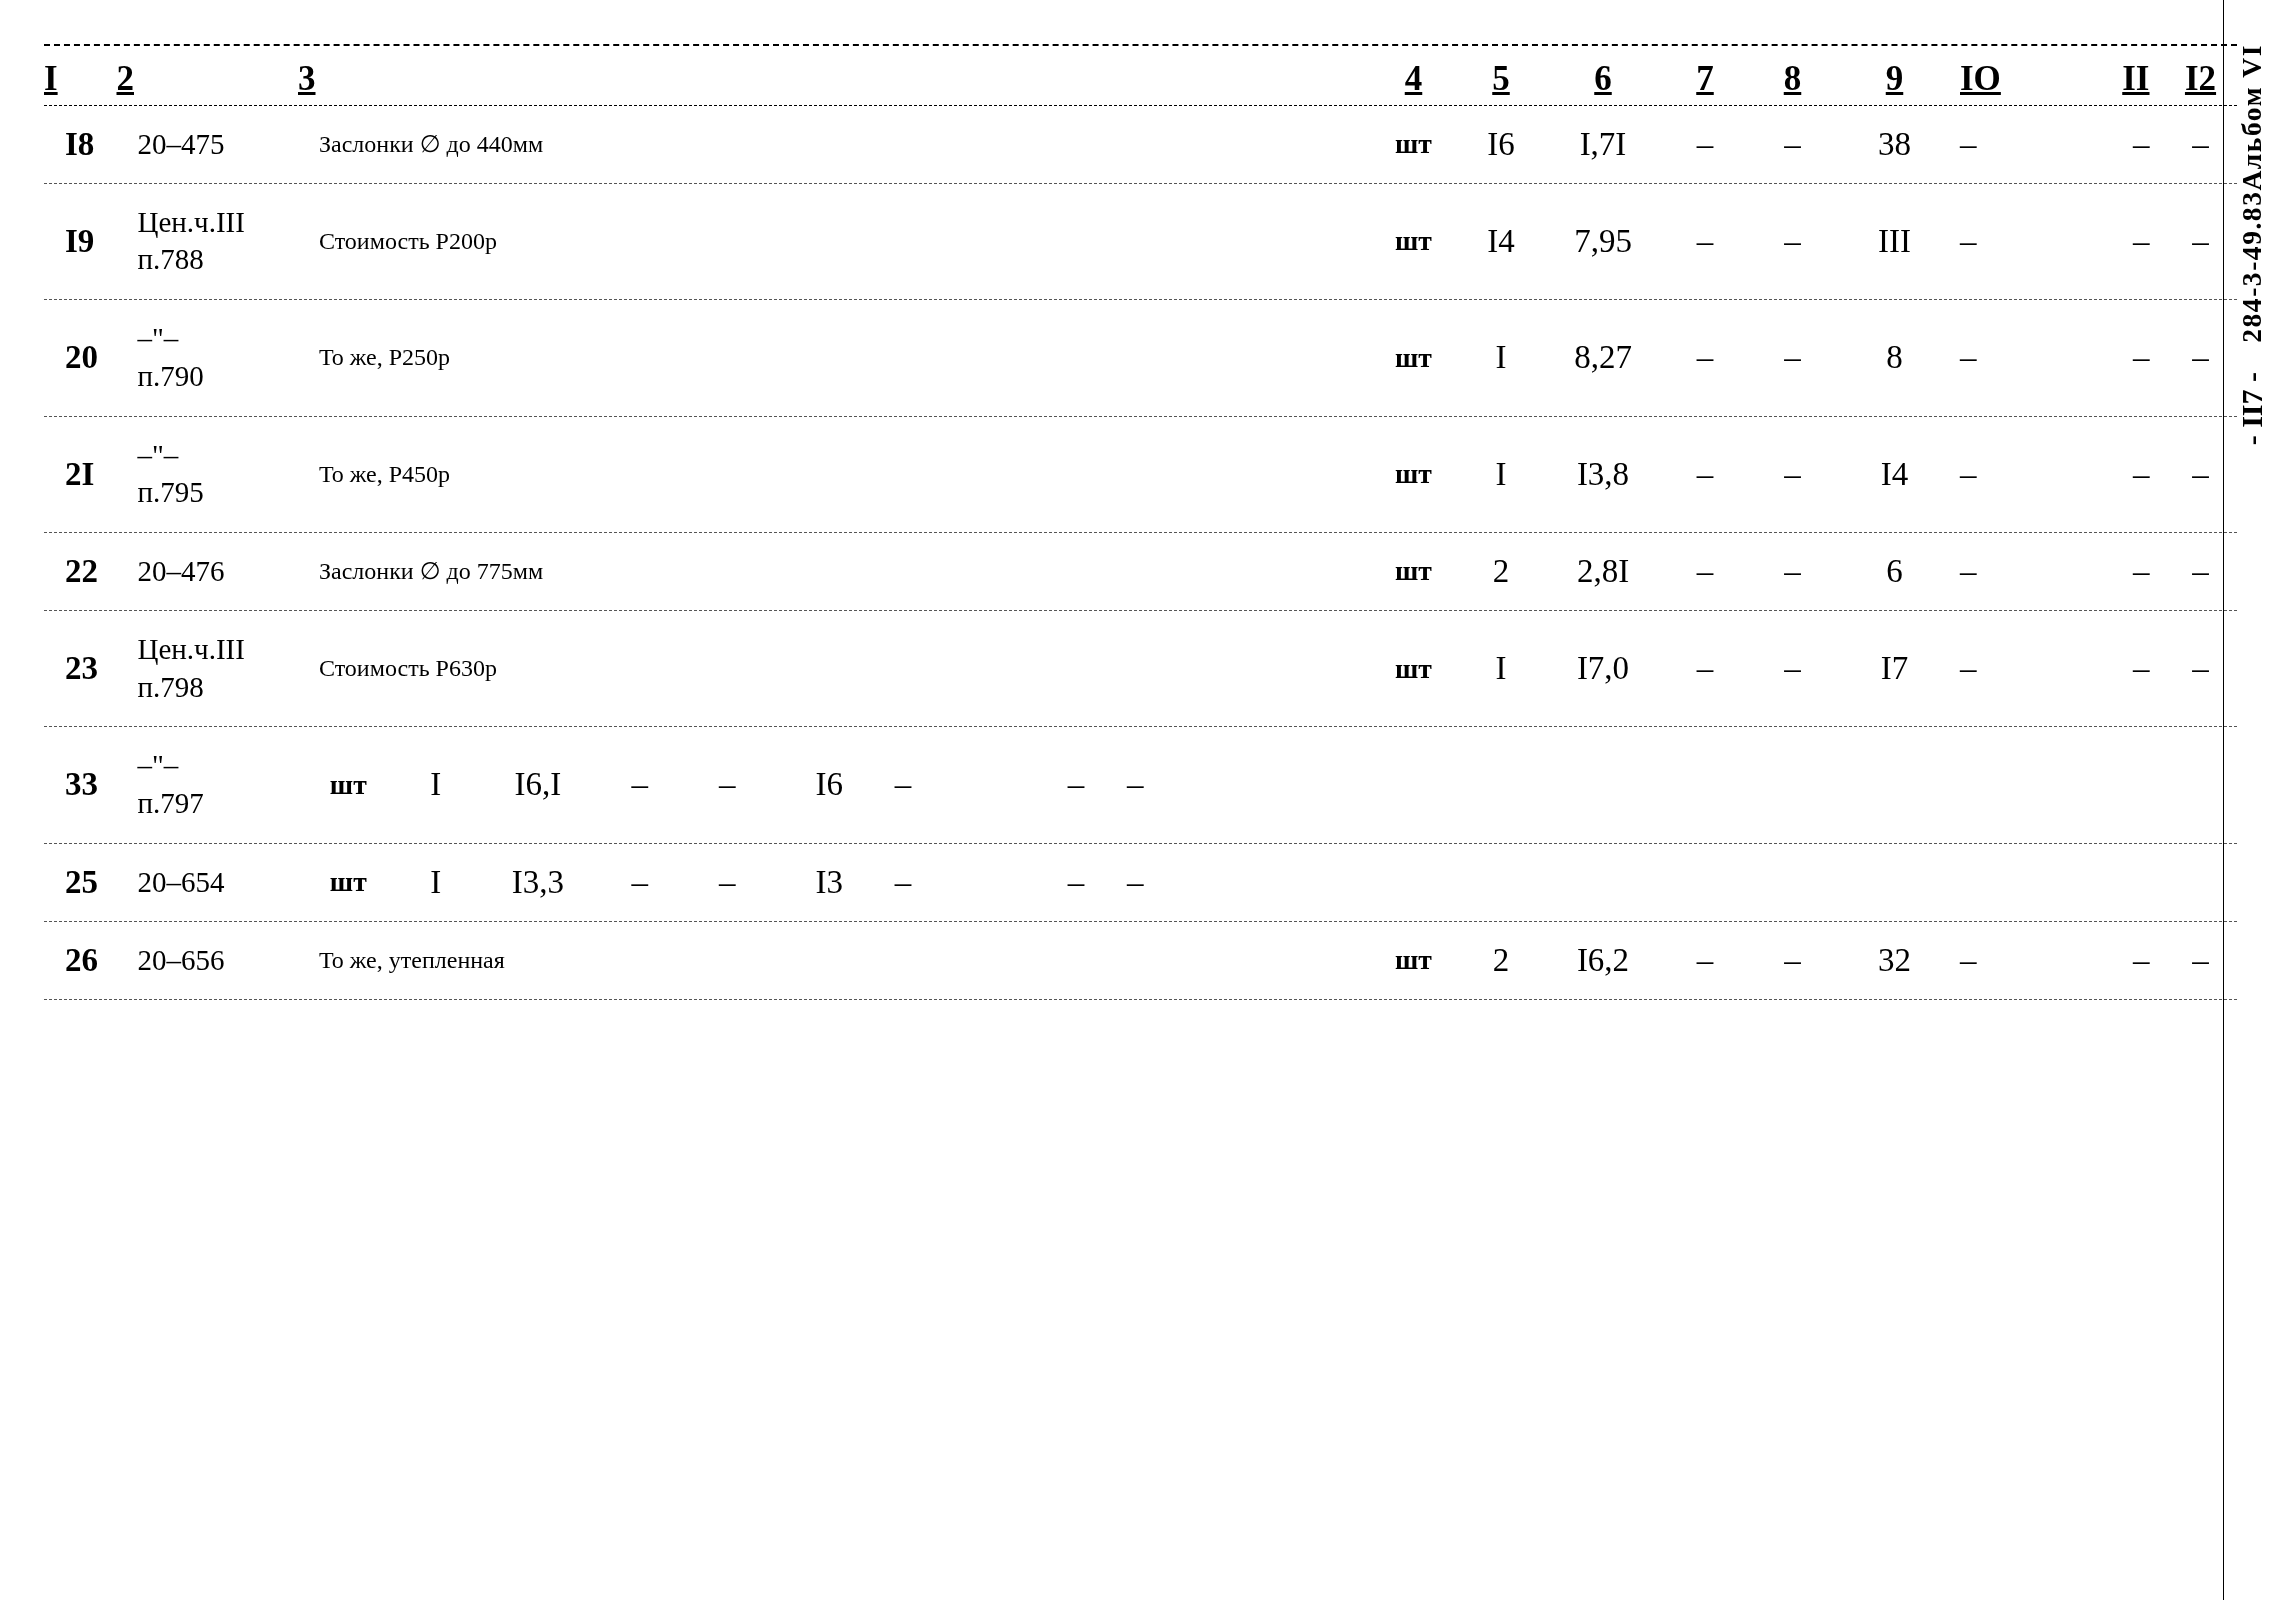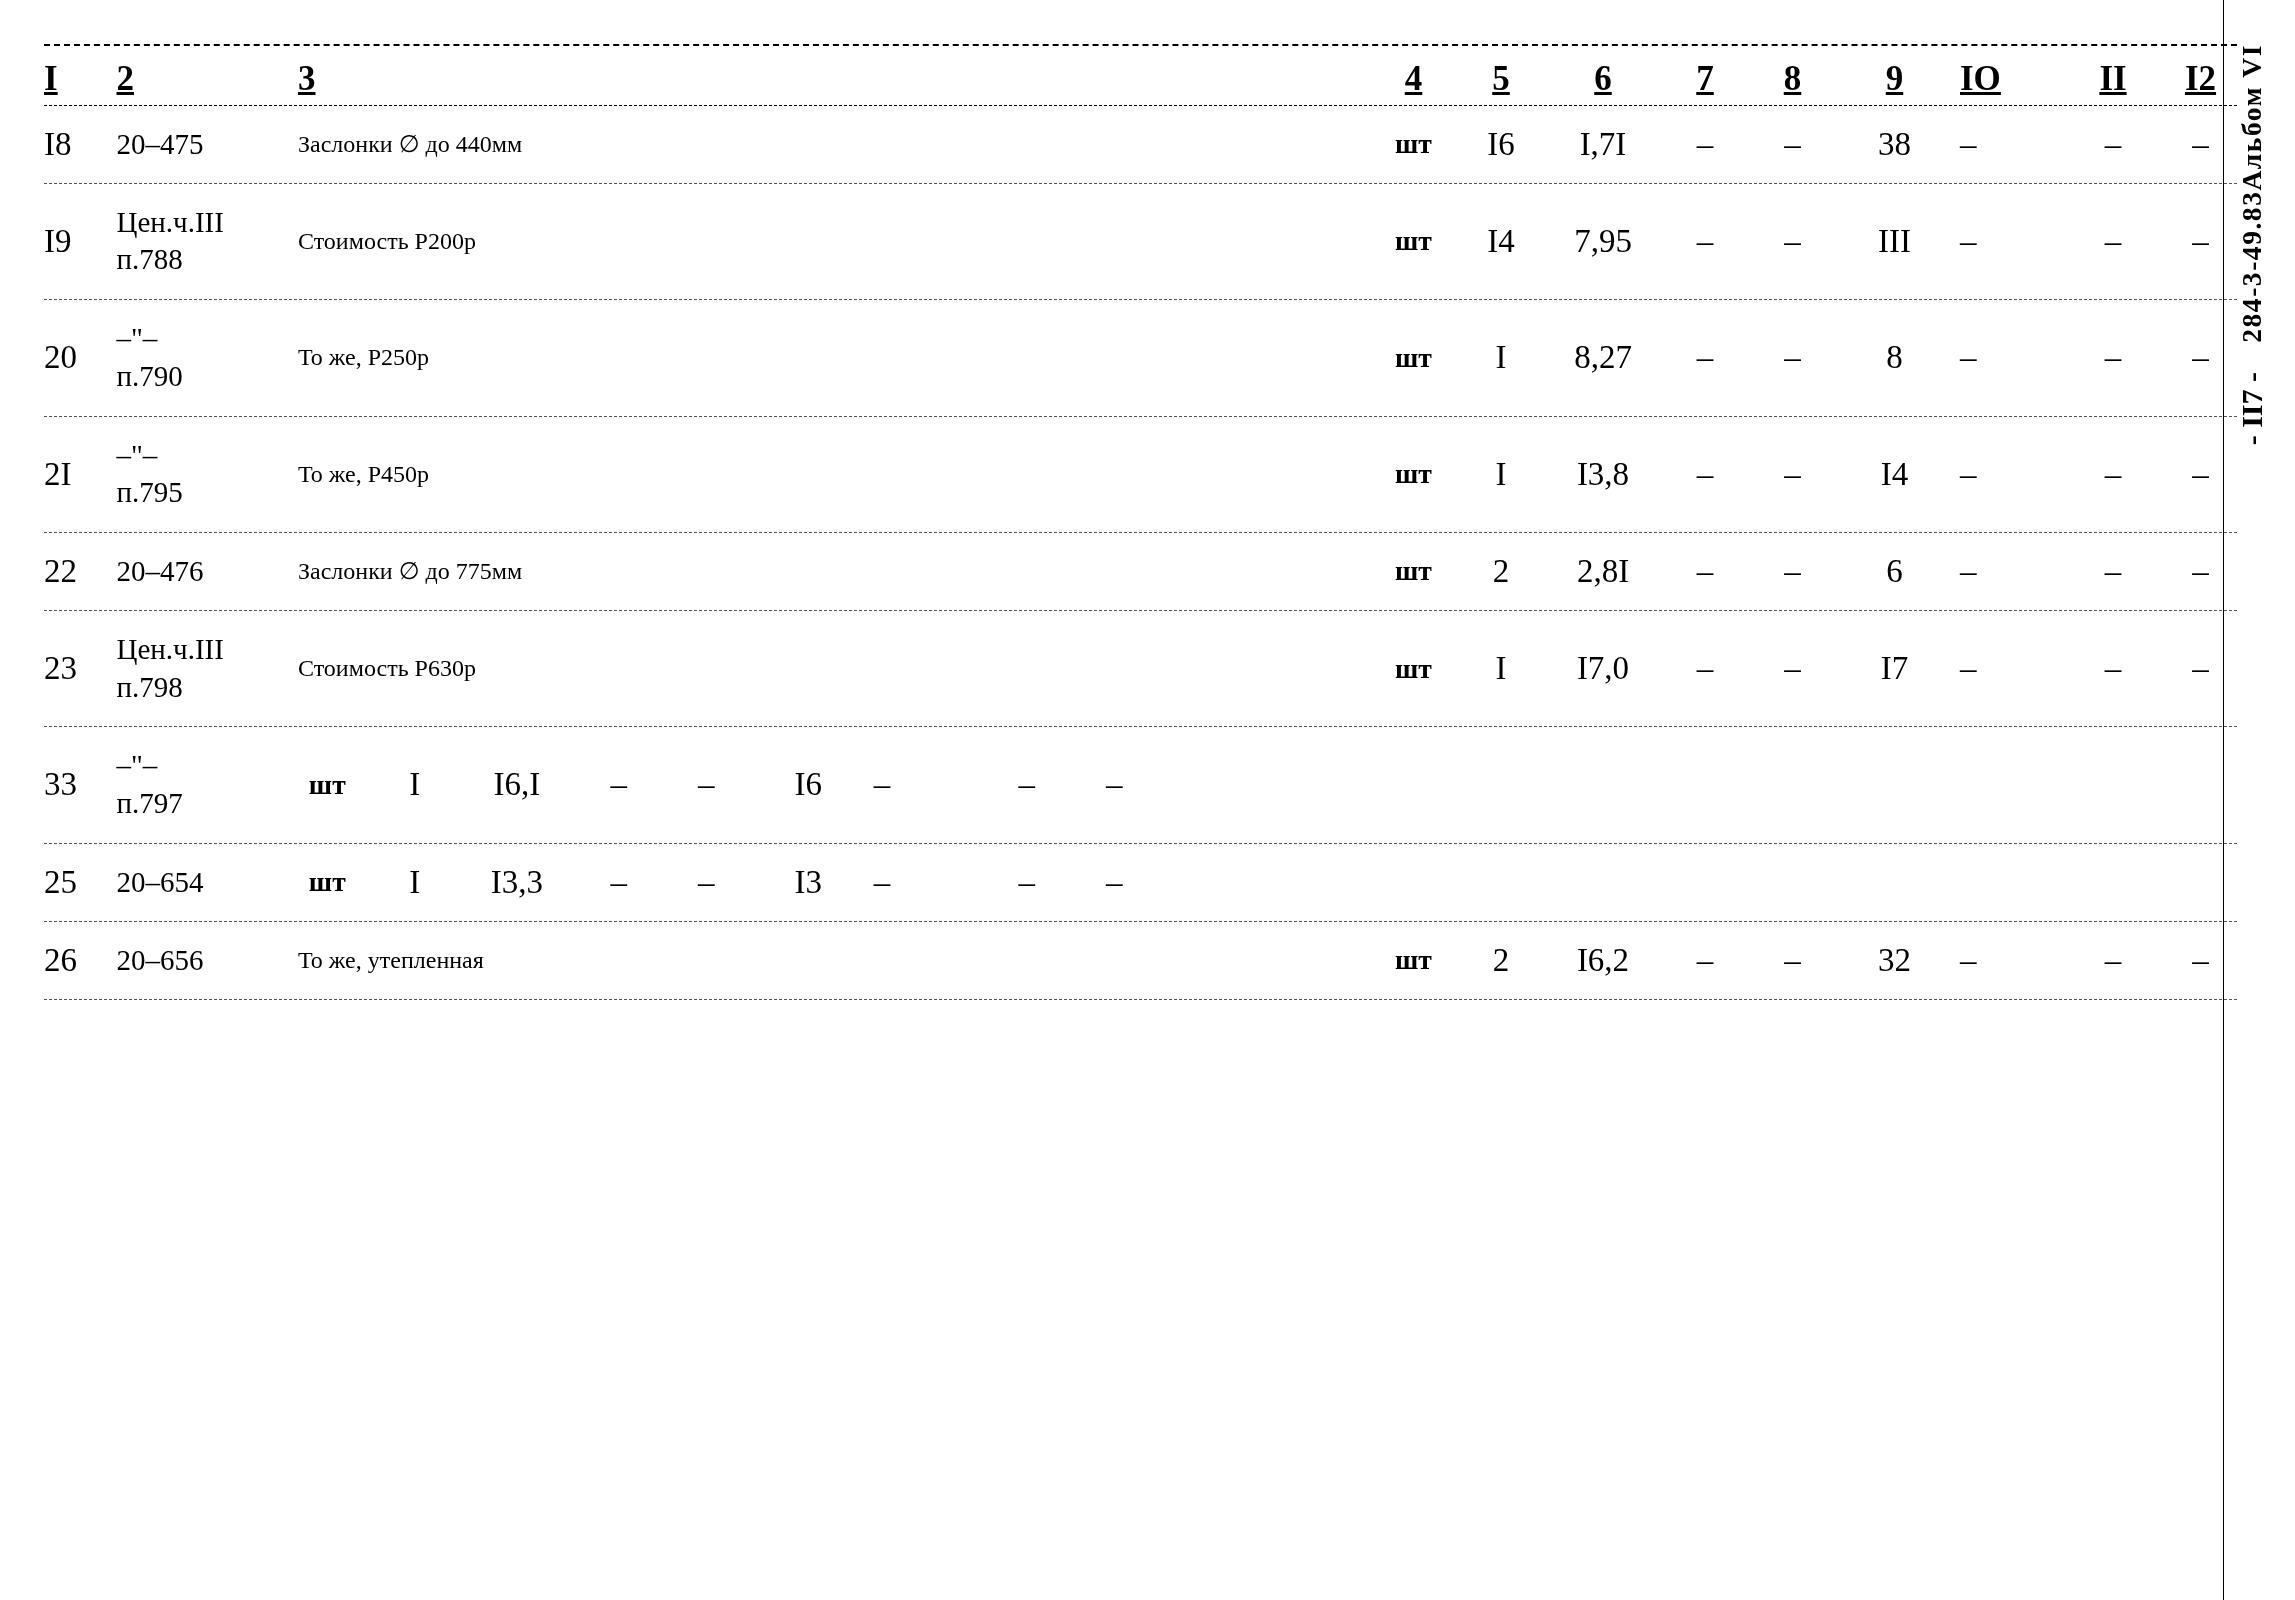--- a/index.html
+++ b/index.html
@@ -112,21 +112,21 @@
       width: 102px;
       min-width: 102px;
       text-align: left;
       text-decoration: underline;
       margin-left: 14.5px;
     }
 
     .col-11 {
       width: 73px;
       min-width: 73px;
-      text-align: center;
+      text-align: right;
       text-decoration: underline;
       margin-left: 14.5px;
     }
 
     .col-12 {
       width: 73px;
       min-width: 73px;
       text-align: center;
       text-decoration: underline;
       margin-left: 14.5px;
@@ -140,21 +140,22 @@
     .data-row {
       display: flex;
       align-items: center;
       padding: 20px 0 20px 0;
       border-bottom: 0.7px dashed #555;
       font-size: 33px;
     }
 
     .data-row .col-num {
       text-decoration: none;
-      font-weight: normal;
+      font-weight: bold;
+      margin-left: 21px;
     }
 
     .data-row .col-code {
       text-decoration: none;
       font-size: 29px;
       line-height: 1.2;
     }
 
     .data-row .col-name {
       text-decoration: none;

